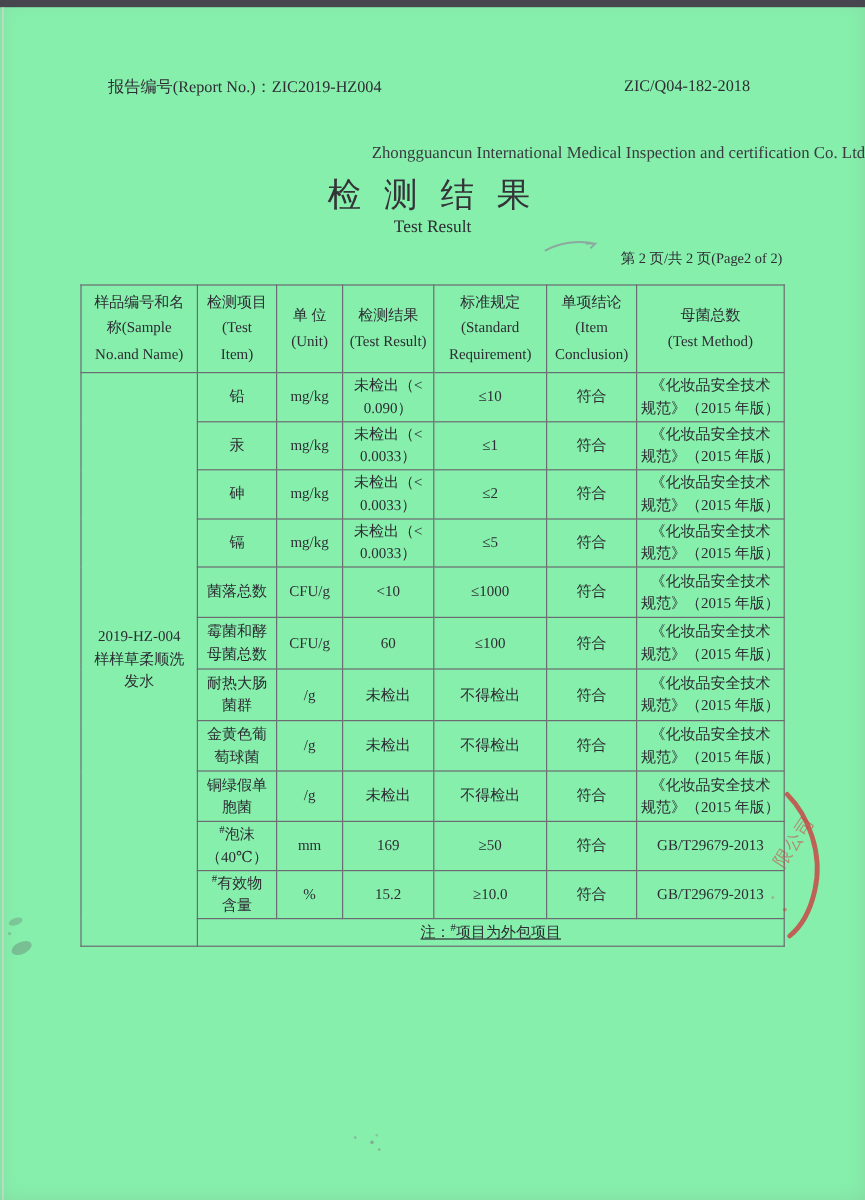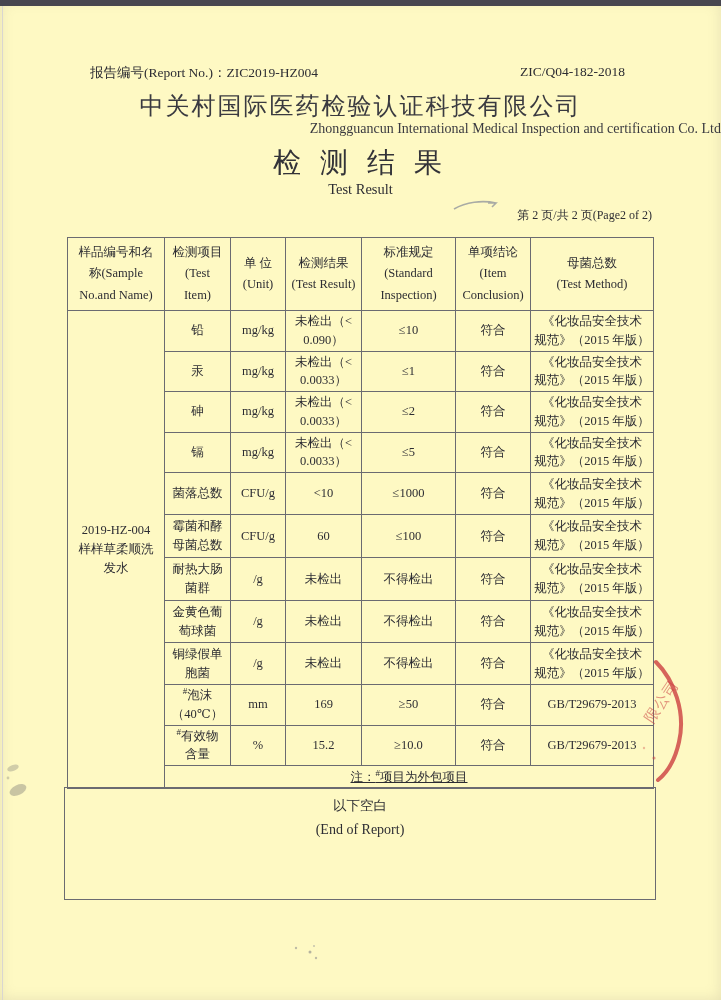--- a/index.html
+++ b/index.html
@@ -1,19 +1,19 @@
 <!DOCTYPE html>
 <html><head>
 <meta charset="utf-8">
 <style>
   * { margin:0; padding:0; box-sizing:border-box; }
   html,body { background:#ffffff; }
   #page {
     position:relative; width:721px; height:1000px;
-    background:#fef9c3; overflow:hidden;
+    background:#86efac; overflow:hidden;
     font-family:"Liberation Serif","DejaVu Serif",serif;
     color:#2d2d33;
     box-shadow:inset 0 0 14px rgba(120,118,110,0.18);
   }
   .top-edge { position:absolute; top:0; left:0; width:721px; height:6px; background:#47464f; }
   .left-edge { position:absolute; top:6px; left:2px; width:1px; height:994px; background:#d9d6d0; }
 
   .report-line { position:absolute; top:64px; left:90px; right:96px; font-size:13.5px; }
   .report-no-left { float:left; }
   .doc-code { float:right; }
@@ -62,21 +62,20 @@
 
 <div id="page">
   <div class="top-edge"></div>
   <div class="left-edge"></div>
 
   <div class="report-line">
     <span class="report-no-left"><span>报告编号(Report No.)：</span><span>ZIC2019-HZ004</span></span>
     <span class="doc-code">ZIC/Q04-182-2018</span>
   </div>
 
-  <div class="company-cn">中关村国际医药检验认证科技有限公司</div>
   <div class="company-en">Zhongguancun International Medical Inspection and certification Co. Ltd</div>
   <div class="title-cn">检 测 结 果</div>
   <div class="title-en">Test Result</div>
   <div class="page-info">第 2 页/共 2 页(Page2 of 2)</div>
 
   <table class="results">
     <colgroup>
       <col style="width:97px">
         <col style="width:66px">
         <col style="width:55px">
@@ -92,21 +91,21 @@
 No.and Name)</th>
       <th>检测项目
 (Test
 Item)</th>
       <th>单 位
 (Unit)</th>
       <th>检测结果
 (Test Result)</th>
       <th>标准规定
 (Standard
-Inspection)</th>
+Requirement)</th>
       <th>单项结论
 (Item
 Conclusion)</th>
       <th>母菌总数
 (Test Method)</th>
     </tr>
     <tr class="r40">
       <td class="sample" rowspan="12">2019-HZ-004
 样样草柔顺洗
 发水</td>
@@ -215,24 +214,20 @@
       <td>≥10.0</td>
       <td>符合</td>
       <td class="method">GB/T29679-2013</td>
     </tr>
     <tr class="note-row">
       <td class="note-cell" colspan="6"><span>注：</span><sup class="mark">#</sup><span>项目为外包项目</span></td>
     </tr>
   </tbody>
     </table>
 
-  <div class="end-box">
-    <div class="l1">以下空白</div>
-    <div class="l2">(End of Report)</div>
-  </div>
 
   <div class="seal">
     <svg width="121" height="180" viewBox="0 0 121 180">
       <path d="M 56 32 C 74 50, 86 82, 79 112 C 75 130, 68 142, 58 150" fill="none" stroke="rgba(204,62,64,0.8)" stroke-width="4" stroke-linecap="round"></path>
       <circle cx="54" cy="128" r="1.6" fill="rgba(204,62,64,0.5)"></circle>
       <circle cx="44" cy="118" r="1.2" fill="rgba(204,62,64,0.35)"></circle>
     </svg>
     <span class="seal-text">限公司</span>
   </div>
 

